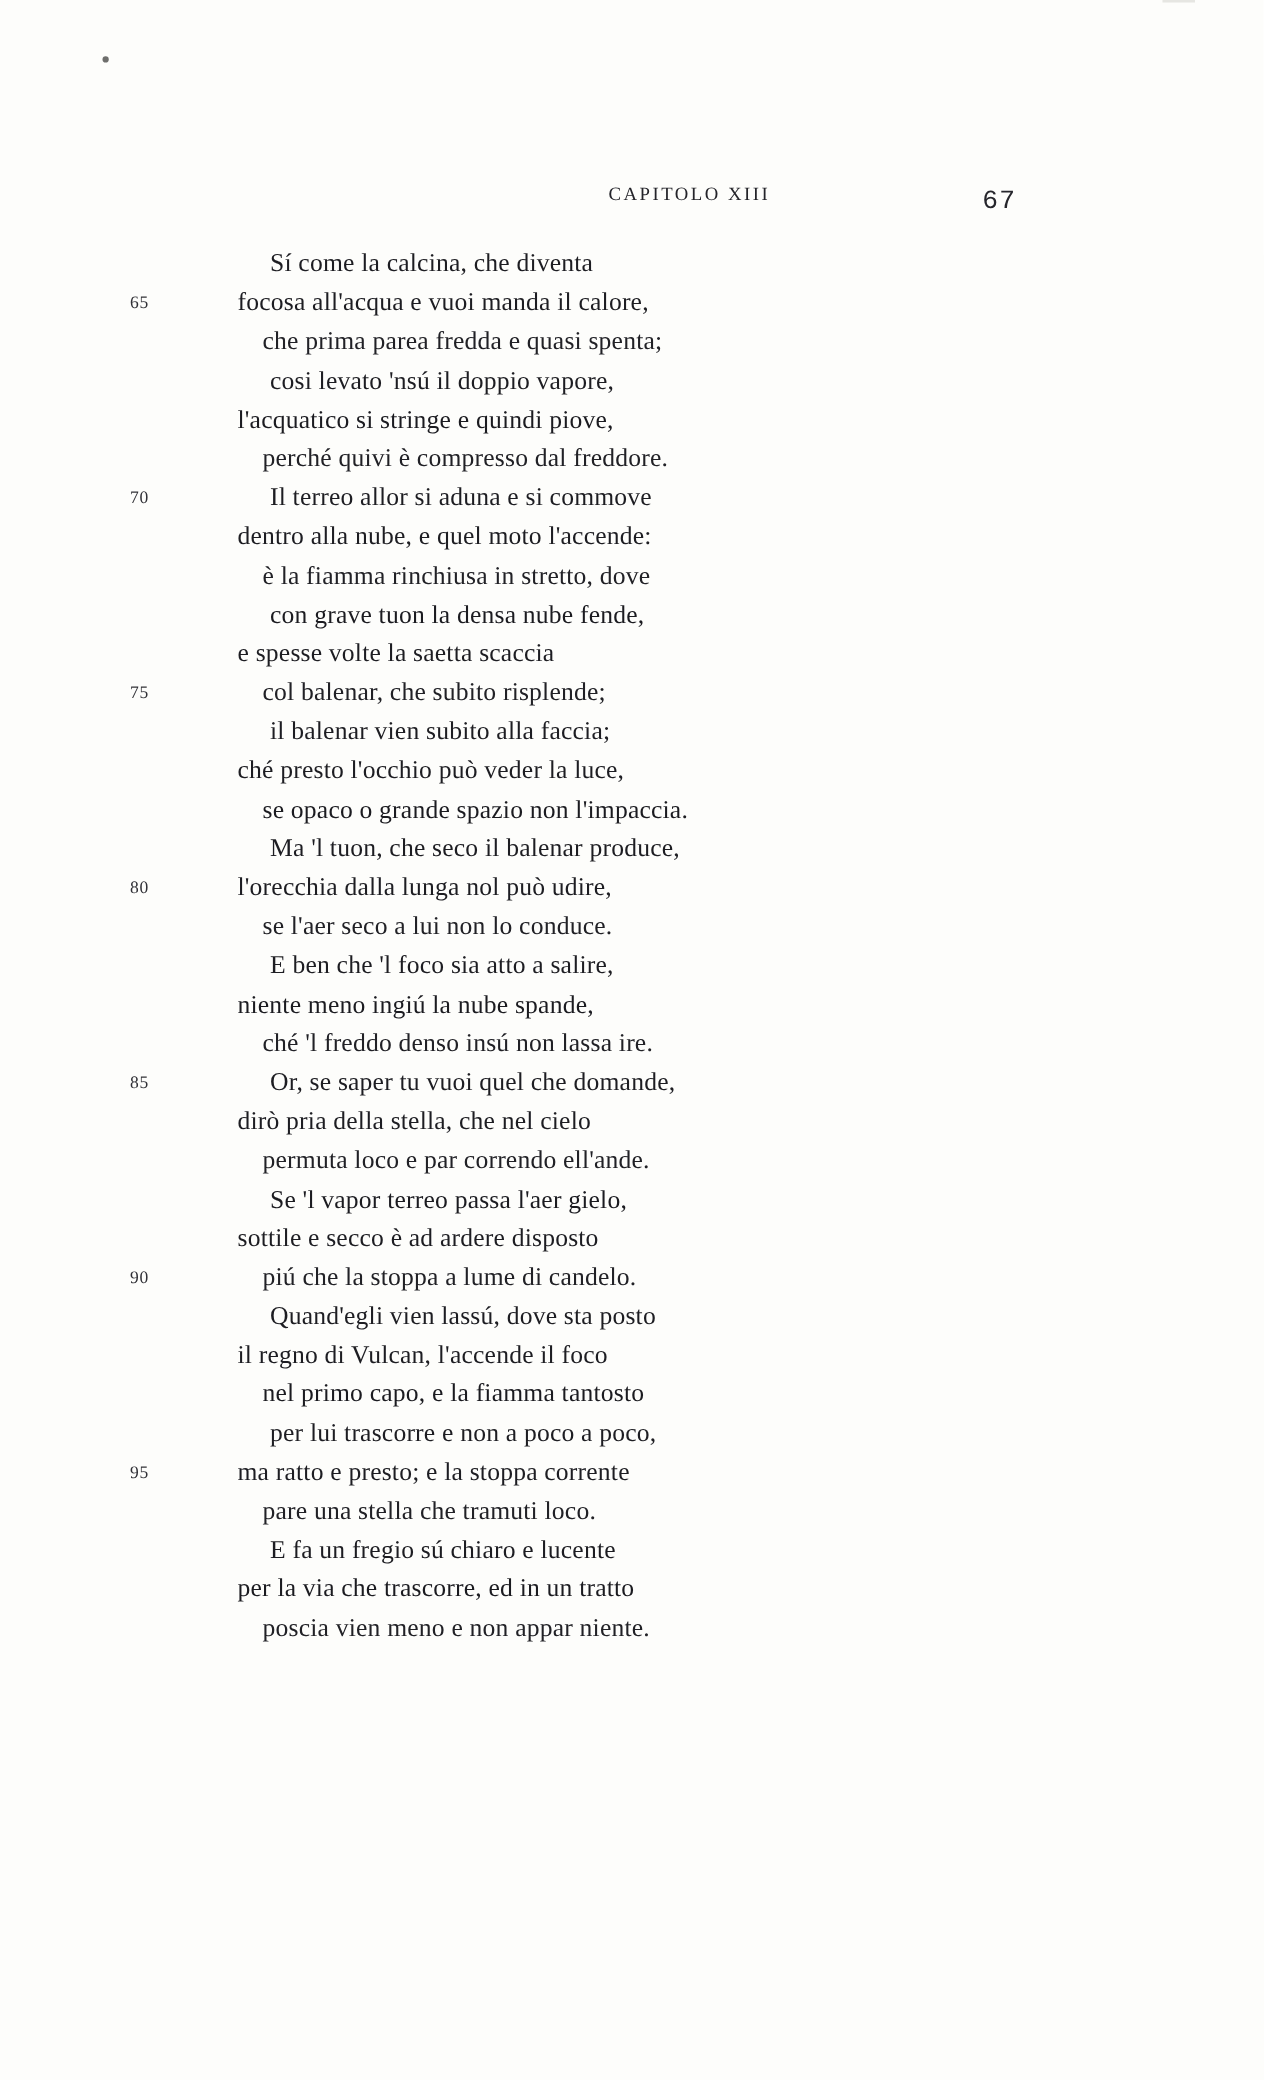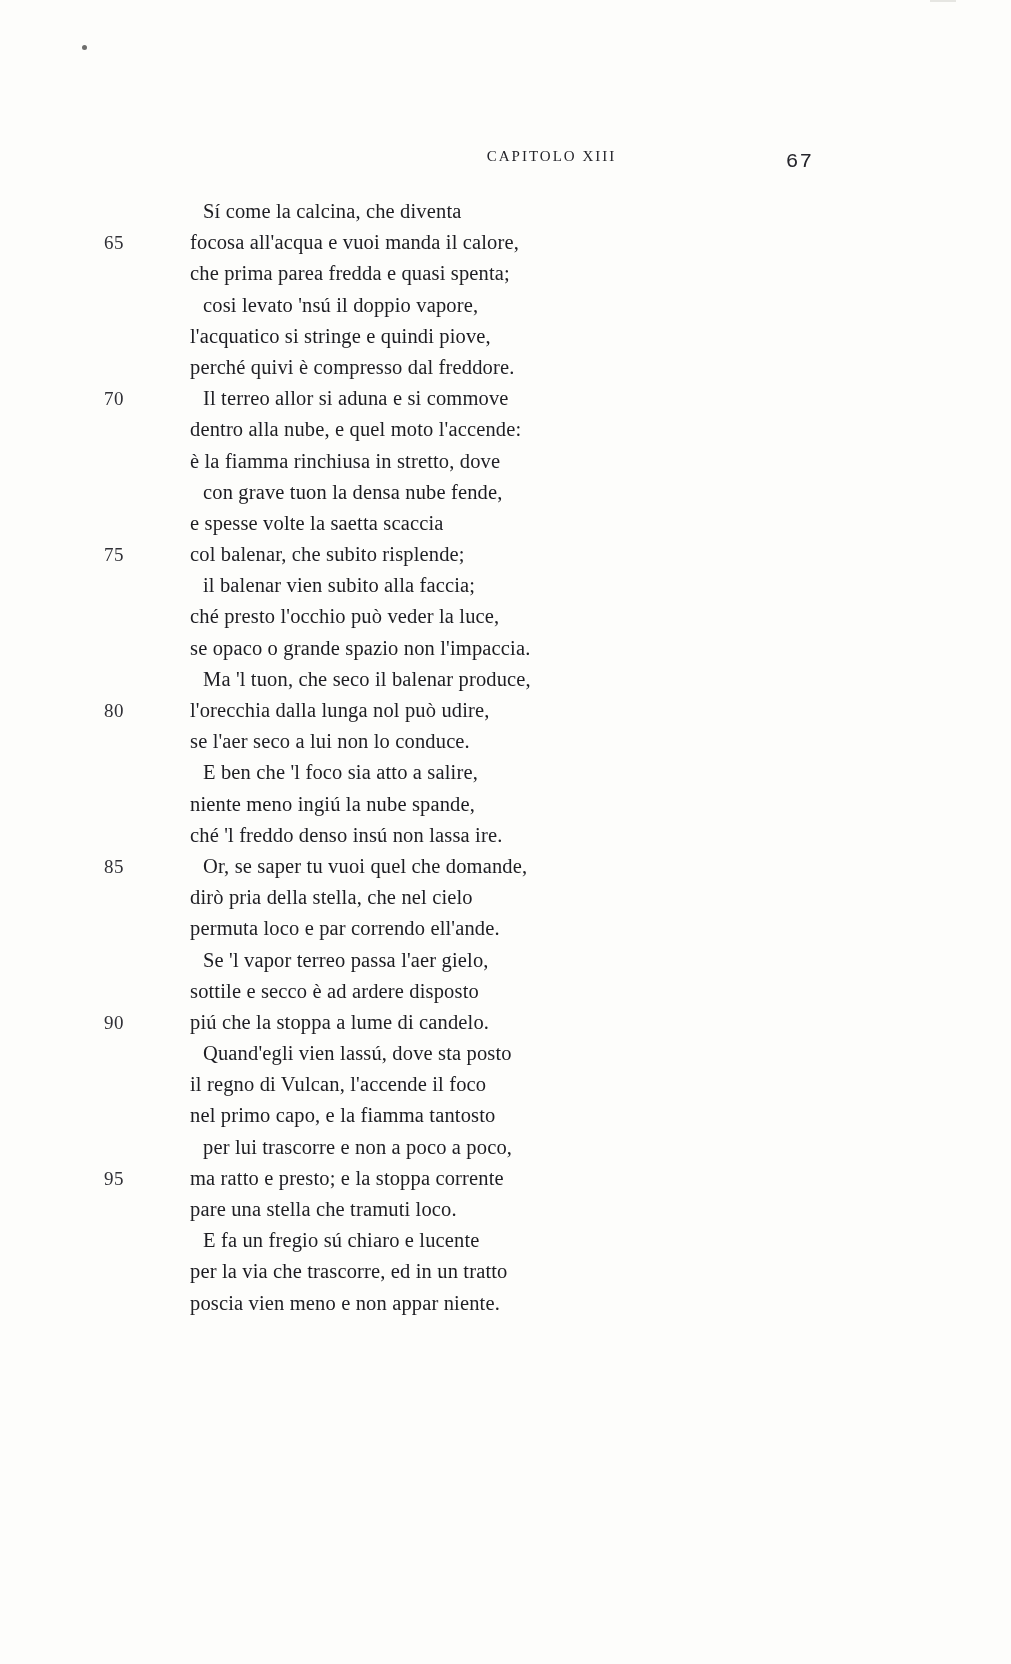--- a/index.html
+++ b/index.html
@@ -77,33 +77,33 @@
     font-size: 20.5px;
     color: #1d1d22;
     white-space: pre;
     font-family: "Liberation Serif", serif;
   }
   .line .num {
     position: absolute;
     left: 104px;
     width: 46px;
     text-align: left;
-    font-size: 19px;
+    font-size: 14px;
     color: #303036;
     letter-spacing: .5px;
   }
   .line .txt {
     position: absolute;
     left: 190px;
     display: block;
     letter-spacing: .15px;
   }
-  .line.ind .txt { left: 203px; }
+  .line.ind .txt { left: 216px; }
   
-  .line:nth-child(3n) .txt { color: #212126; }
+  .line:nth-child(3n) .txt { color: #212126; margin-left: 20px; }
   .line:nth-child(5n) .txt { color: #1b1b20; }
 </style>
 </head>
 <body>
 
 <div class="page">
 
   <div class="corner-dot"></div>
   <div class="edge-mark" style="left:930px; top:0px; width:26px; height:2px; opacity:.35;"></div>
 

